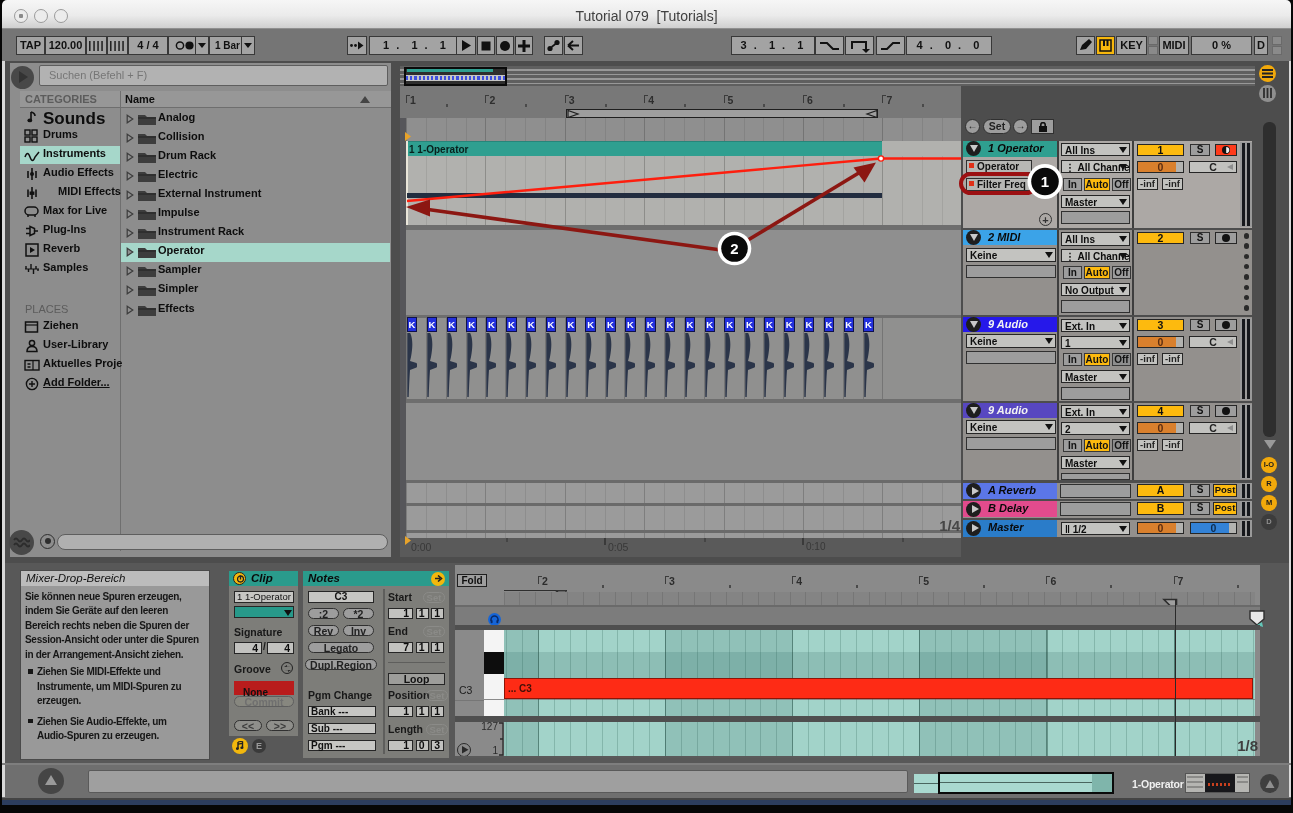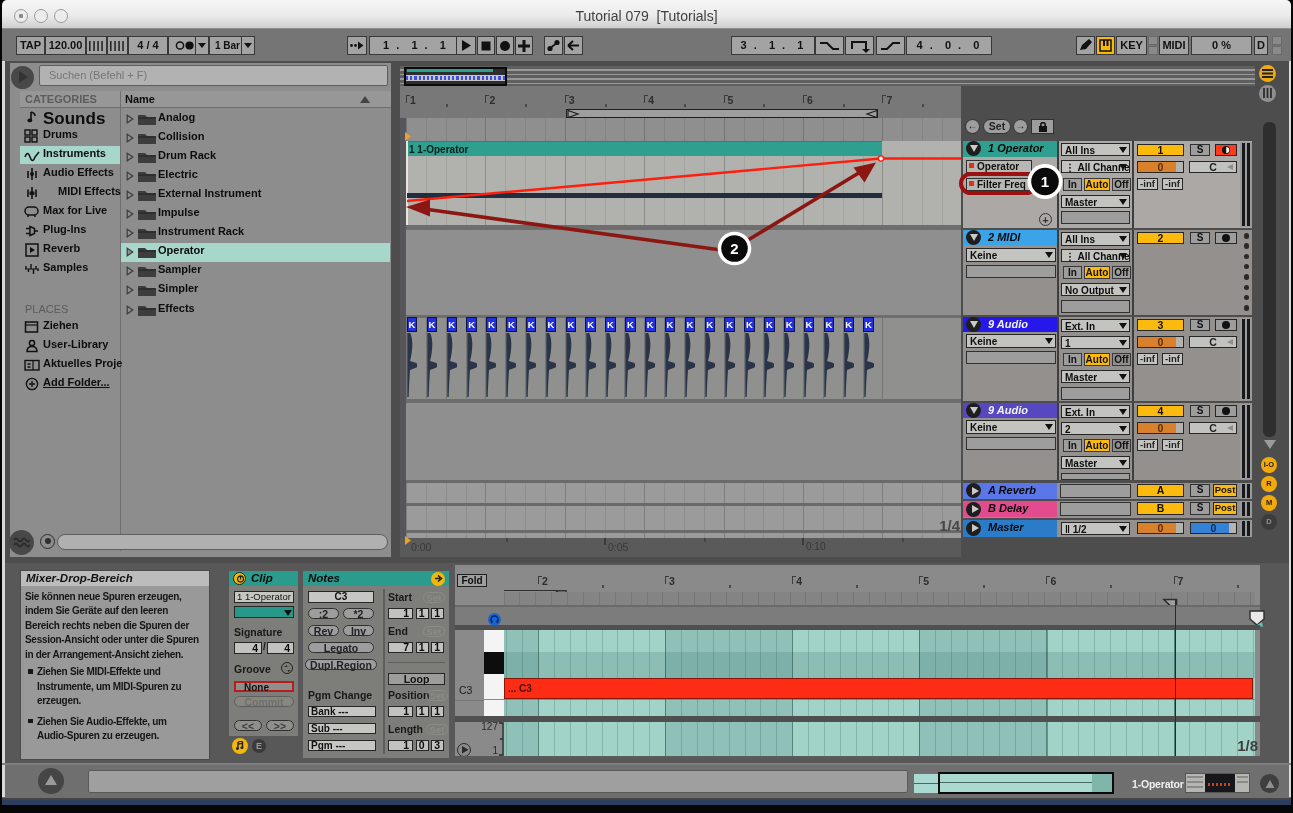--- a/index.html
+++ b/index.html
@@ -821,21 +821,21 @@
 <div class="a" style="left:1137px;top:522.5px;width:47px;font-size:10.5px;font-weight:bold;color:#5b2c10;text-align:center;line-height:10.5px">0</div>
 <div class="a" style="left:1190px;top:521.5px;width:47px;height:12.5px;background:#b3b3b0;border:1px solid #262626"></div>
 <div class="a" style="left:1191px;top:522.5px;width:38px;height:10.5px;background:#3382d6"></div>
 <div class="a" style="left:1190px;top:522.5px;width:47px;font-size:10.5px;font-weight:bold;color:#0d2c4e;text-align:center;line-height:10.5px">0</div>
 <div class="a" style="left:1240px;top:520px;width:12px;height:16.5px;background:#9a9a9a"></div>
 <div class="a" style="left:1241.5px;top:521px;width:3.5px;height:14.5px;background:#16181c"></div>
 <div class="a" style="left:1246.5px;top:521px;width:3.5px;height:14.5px;background:#16181c"></div>
 
 <div class="a" style="left:20px;top:570px;width:190px;height:190px;background:#999;border:1px solid #4a4a4a"></div>
 <div class="a" style="left:21px;top:571px;width:188px;height:14.5px;background:#bcbcbc"></div>
-<div class="a" style="left:26px;top:572px;font-size:11.5px;font-weight:bold;font-style:italic;color:#111">Mixer-Drop-Bereich</div>
+<div class="a" style="left:26px;top:572px;font-size:11.5px;font-weight:normal;font-style:italic;color:#111">Mixer-Drop-Bereich</div>
 <div class="a" style="left:25px;top:590.5px;font-size:10px;font-weight:bold;color:#161616;white-space:nowrap;letter-spacing:-0.3px">Sie können neue Spuren erzeugen,</div>
 <div class="a" style="left:25px;top:605.0px;font-size:10px;font-weight:bold;color:#161616;white-space:nowrap;letter-spacing:-0.3px">indem Sie Geräte auf den leeren</div>
 <div class="a" style="left:25px;top:619.5px;font-size:10px;font-weight:bold;color:#161616;white-space:nowrap;letter-spacing:-0.3px">Bereich rechts neben die Spuren der</div>
 <div class="a" style="left:25px;top:634.0px;font-size:10px;font-weight:bold;color:#161616;white-space:nowrap;letter-spacing:-0.3px">Session-Ansicht oder unter die Spuren</div>
 <div class="a" style="left:25px;top:648.5px;font-size:10px;font-weight:bold;color:#161616;white-space:nowrap;letter-spacing:-0.3px">in der Arrangement-Ansicht ziehen.</div>
 <div class="a" style="left:28px;top:669.0px;width:4.5px;height:4.5px;background:#161616"></div>
 <div class="a" style="left:37px;top:666.0px;font-size:10px;font-weight:bold;color:#161616;white-space:nowrap;letter-spacing:-0.3px">Ziehen Sie MIDI-Effekte und</div>
 <div class="a" style="left:37px;top:680.5px;font-size:10px;font-weight:bold;color:#161616;white-space:nowrap;letter-spacing:-0.3px">Instrumente, um MIDI-Spuren zu</div>
 <div class="a" style="left:37px;top:695.0px;font-size:10px;font-weight:bold;color:#161616;white-space:nowrap;letter-spacing:-0.3px">erzeugen.</div>
 <div class="a" style="left:28px;top:718.5px;width:4.5px;height:4.5px;background:#161616"></div>
@@ -854,21 +854,21 @@
 <div class="a" style="left:284px;top:609.5px;width:0;height:0;border-left:4.5px solid transparent;border-right:4.5px solid transparent;border-top:6px solid #111"></div>
 <div class="a" style="left:234px;top:626px;font-size:10.5px;font-weight:bold;color:#181818">Signature</div>
 <div class="vb" style="left:234px;top:641.5px;width:28px;height:12px;line-height:10px">4</div>
 <div class="a" style="left:263px;top:641px;font-size:10px;font-weight:bold;color:#181818">/</div>
 <div class="vb" style="left:267px;top:641.5px;width:27px;height:12px;line-height:10px">4</div>
 <div class="a" style="left:234px;top:663px;font-size:10.5px;font-weight:bold;color:#181818">Groove</div>
 <div class="a" style="left:281px;top:662px;width:12px;height:12px;border-radius:50%;border:1.4px solid #222"></div>
 <svg class="a" style="left:283.5px;top:664.5px" width="7" height="7">
     <path d="M0 2 l3 -2 v1.5 h4 M7 5 l-3 2 v-1.5 h-4" fill="#222"></path>
   </svg>
-<div class="a" style="left:234px;top:680.5px;width:60px;height:11.5px;background:#8f8f8b;border:2px solid #b91c1c;font-size:10px;font-weight:bold;color:#111;line-height:10px;padding-left:8px">None</div>
+<div class="a" style="left:234px;top:680.5px;width:60px;height:11.5px;background:#8f8f8b;border:7px solid #b91c1c;font-size:10px;font-weight:bold;color:#111;line-height:10px;padding-left:2px">None</div>
 <div class="pill" style="left:234px;top:695.5px;width:60px;height:11.5px;line-height:10px;color:#6f6f6f;background:#87877f;border-color:#5e5e5e">Commit</div>
 <div class="pill" style="left:234px;top:719.5px;width:28px;height:11.5px;line-height:10px;color:#3c3c3c;background:#8f8f8b">&lt;&lt;</div>
 <div class="pill" style="left:266px;top:719.5px;width:28px;height:11.5px;line-height:10px;color:#3c3c3c;background:#8f8f8b">&gt;&gt;</div>
 <div class="a" style="left:232px;top:738px;width:16px;height:16px;border-radius:50%;background:#f2b70d"></div>
 <svg class="a" style="left:236px;top:741px" width="9" height="10">
     <path d="M2 1 v6 M6.5 0.2 v6" stroke="#222" stroke-width="1.4"></path>
     <ellipse cx="1.4" cy="7.6" rx="1.6" ry="1.3" fill="#222"></ellipse>
     <ellipse cx="5.9" cy="6.8" rx="1.6" ry="1.3" fill="#222"></ellipse>
     <path d="M2 1 l4.5 -0.8 M2 3.2 l4.5 -0.8" stroke="#222" stroke-width="1.2"></path>
   </svg>

